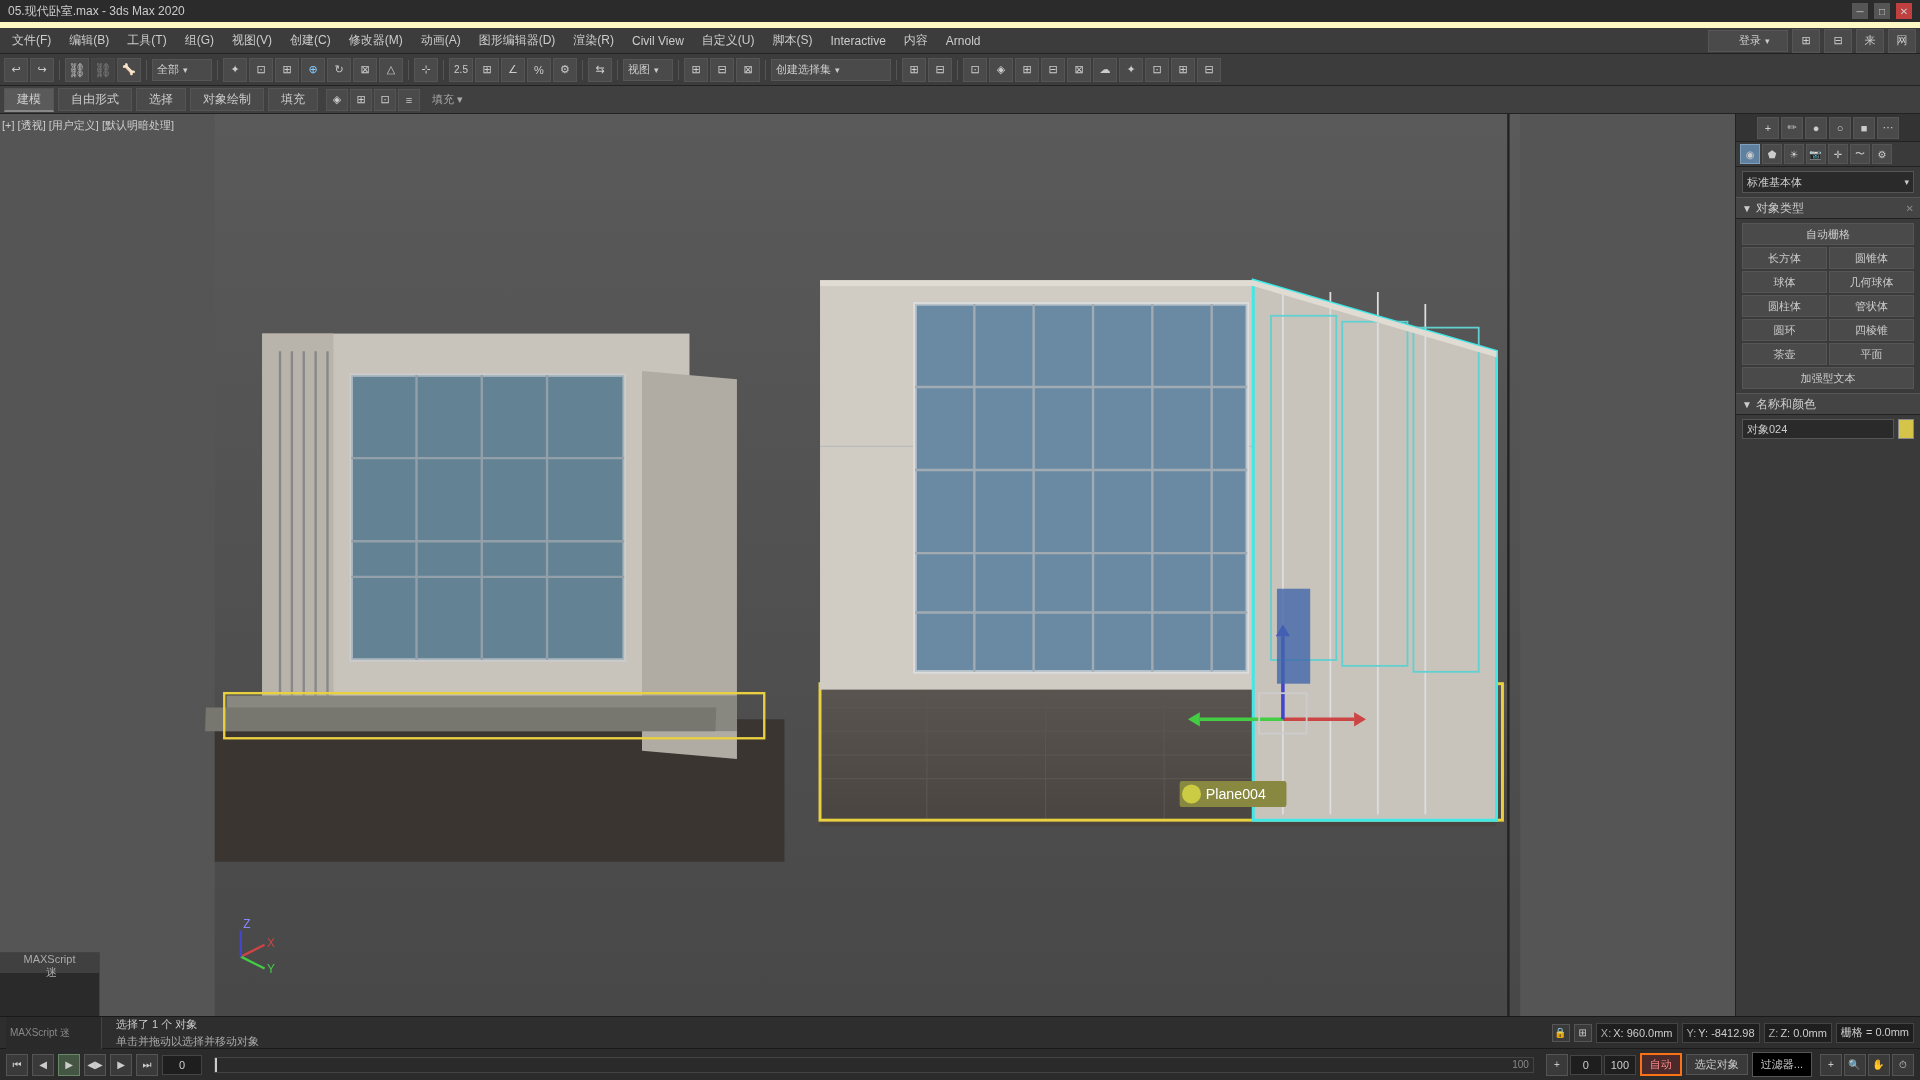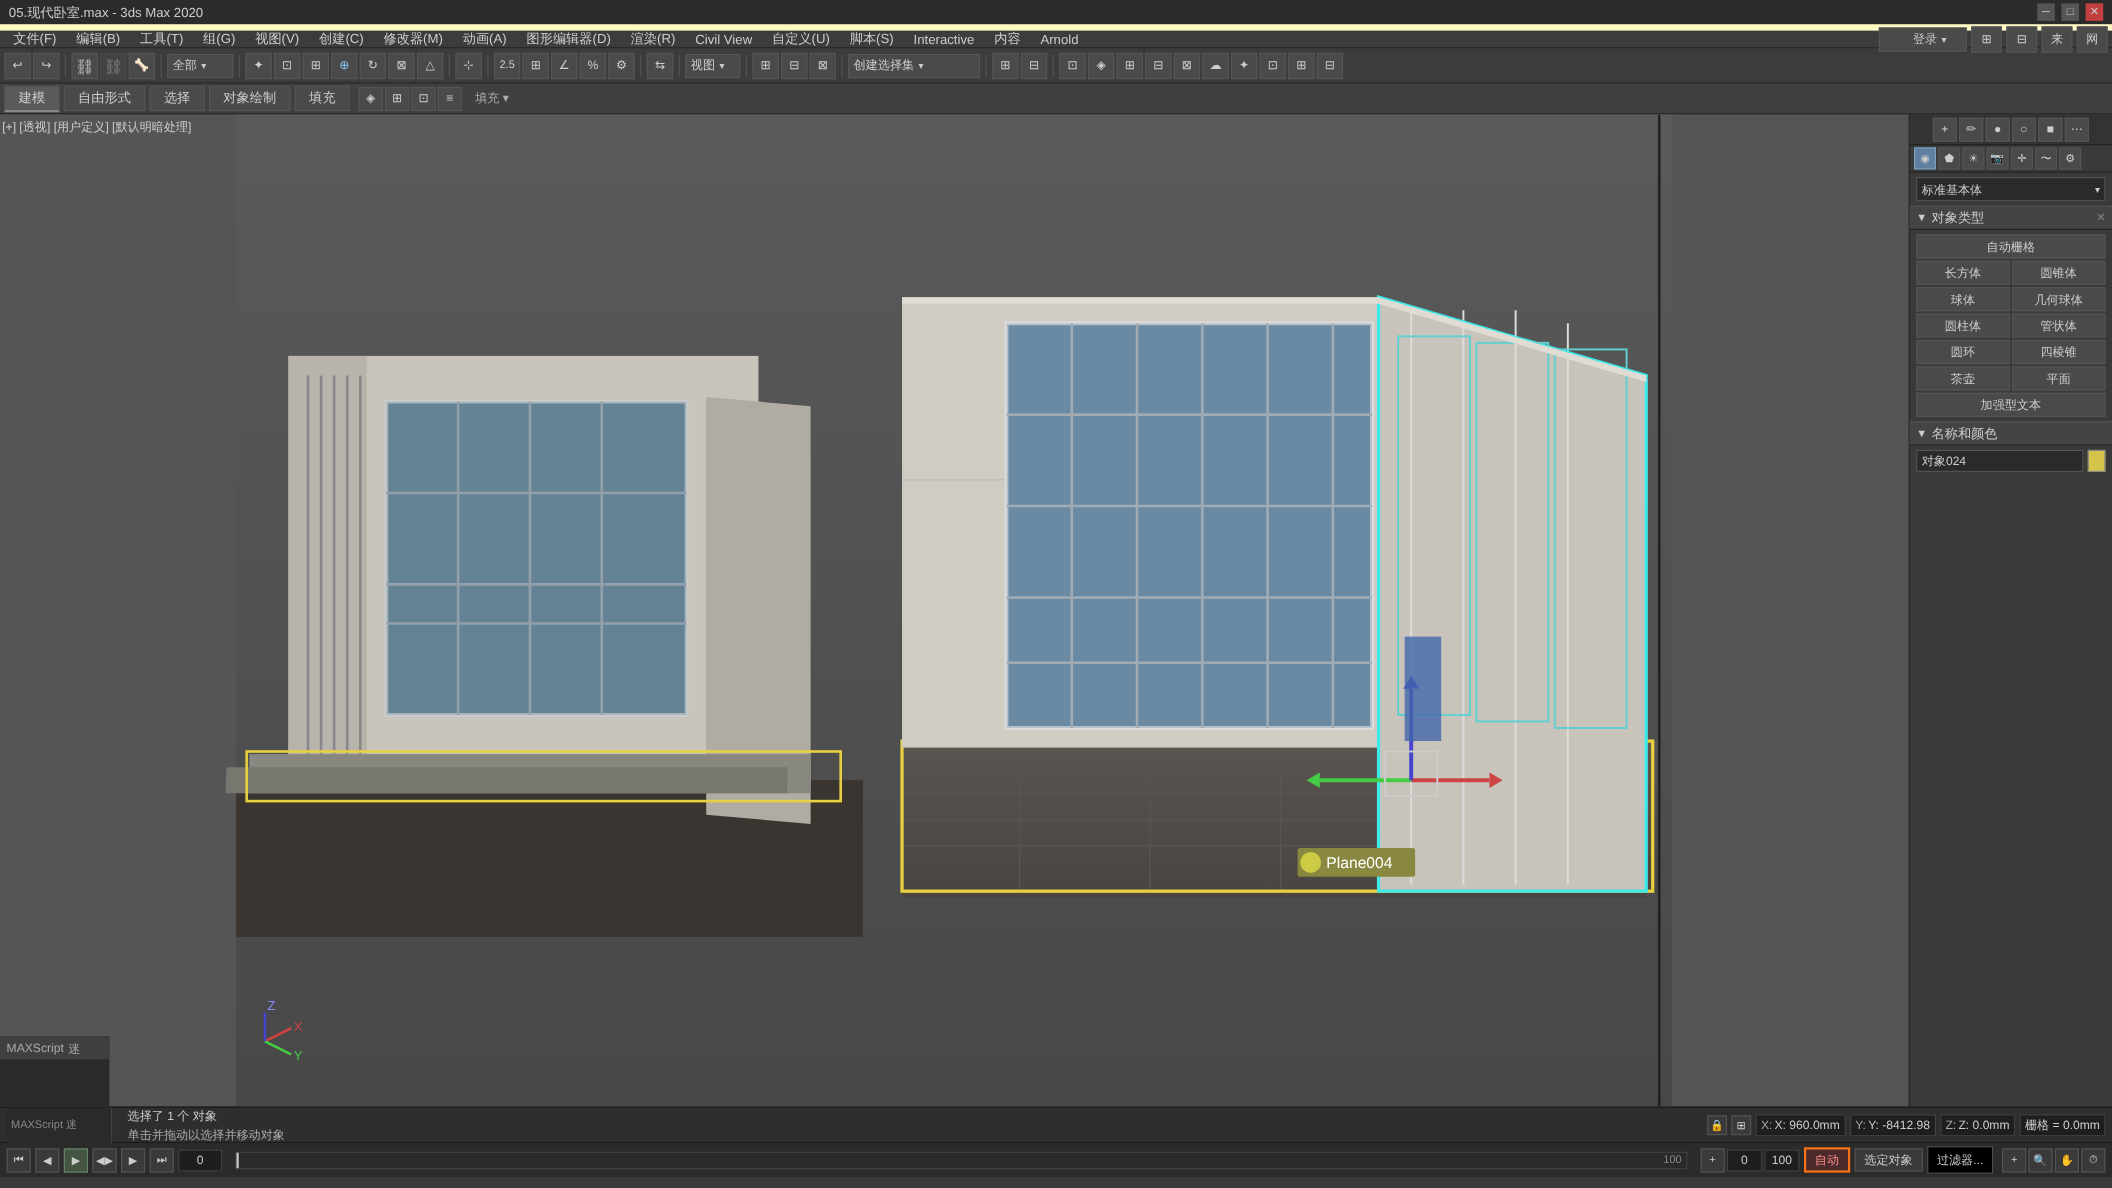--- a/index.html
+++ b/index.html
@@ -38,21 +38,21 @@
       display: flex;
       align-items: center;
       justify-content: center;
       font-size: 10px;
       cursor: pointer;
     }
     #title-bar .win-btn.close { background: #c04040; }
 
     
     #menu-bar {
-      height: 16px;
+      height: 26px;
       background: #3c3c3c;
       display: flex;
       align-items: center;
       padding: 0 4px;
       border-bottom: 1px solid #222;
       gap: 2px;
     }
     .menu-item {
       padding: 2px 8px;
       color: #ccc;
@@ -398,20 +398,21 @@
     }
     .script-tab {
       height: 20px;
       background: #404040;
       display: flex;
       align-items: center;
       padding: 0 6px;
       font-size: 11px;
       color: #aaa;
       cursor: pointer;
+      flex-direction: column;
     }
     .script-content {
       padding: 2px 6px;
       font-size: 10px;
       color: #aaa;
     }
   </style>
 </head>
 <body>
 

